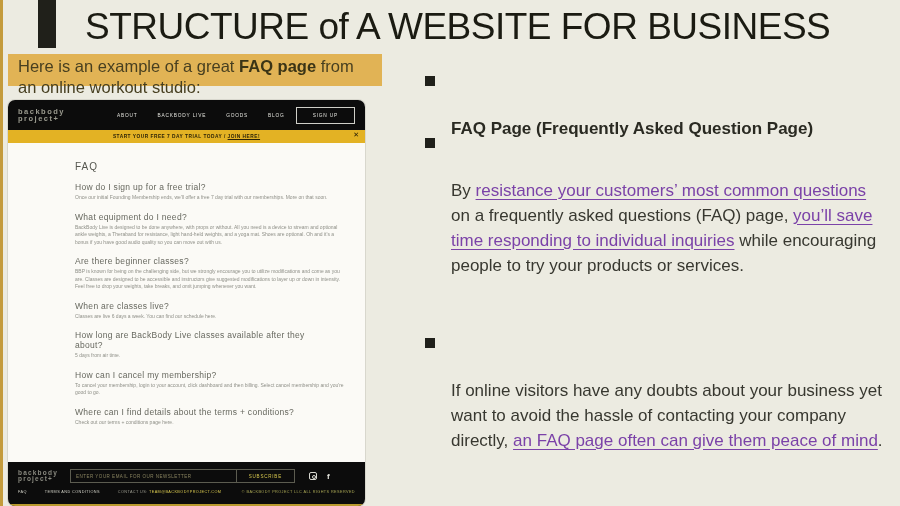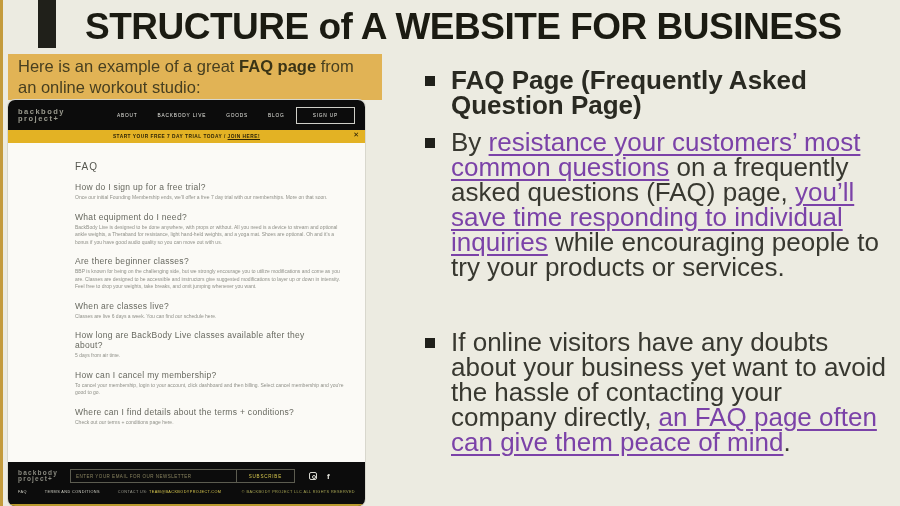--- a/index.html
+++ b/index.html
@@ -17,42 +17,42 @@
     background: #C49B3C;
   }
 
   
   .title-accent-bar {
     position: absolute; left: 38px; top: 0; width: 18px; height: 48px;
     background: #20201A;
   }
   .slide-title {
     position: absolute; left: 85px; top: 6px; width: 790px;
-    font-size: 37px; font-weight: 700; letter-spacing: -0.5px;
+    font-size: 37px; font-weight: 400; letter-spacing: -0.5px;
     color: #1B1B12; white-space: nowrap;
   }
 
   
   .callout {
-    position: absolute; left: 8px; top: 54px; width: 374px; height: 46px;
+    position: absolute; left: 8px; top: 54px; width: 374px; height: 32px;
     background: #E1B355; color: #473F20;
     font-size: 16.5px; line-height: 1.27; padding: 2px 10px;
   }
   .callout b { color: #3A3416; }
 
   
   .bullet {
     position: absolute; display: flex; align-items: flex-start;
     color: #383830;
   }
   .bullet .marker {
     flex: 0 0 auto; width: 10px; height: 10px; background: #20201A;
     margin: 8px 16px 0 0;
   }
-  .bullet .btext { font-size: 26px; line-height: 25px; }
+  .bullet .btext { font-size: 17px; line-height: 25px; margin-top: 48px; }
   .bullet-1 { left: 425px; top: 68px; width: 440px; }
   .bullet-1 .btext { font-weight: 700; color: #2A2A22; width: 395px; }
   .bullet-2 { left: 425px; top: 130px; width: 462px; }
   .bullet-3 { left: 425px; top: 330px; width: 462px; }
   a.slide-link {
     color: #7B42A8; text-decoration: underline;
     text-underline-offset: 3px; cursor: pointer;
   }
 
   

